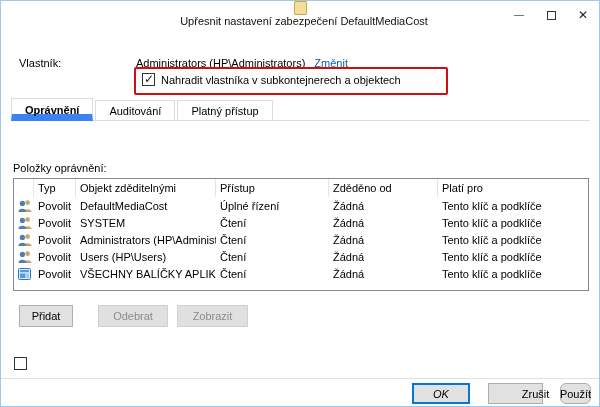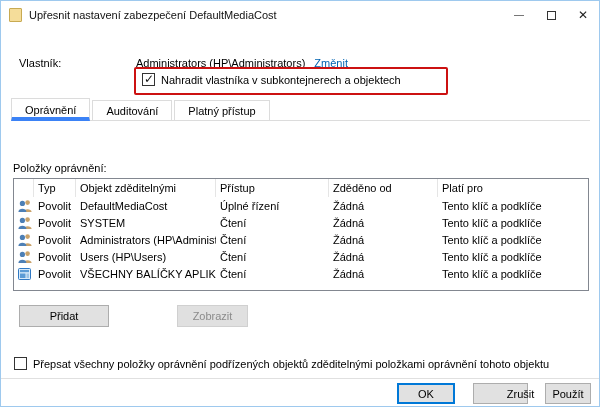--- a/index.html
+++ b/index.html
@@ -4,41 +4,41 @@
 <style>
   * { margin:0; padding:0; box-sizing:border-box; }
   html,body { background:#fff; }
   body { font-family:"Liberation Sans","DejaVu Sans",sans-serif; font-size:11px; color:#000; }
   .window {
     position:relative; width:600px; height:407px; background:#fff;
     border:1px solid #9ec9ee; overflow:hidden;
   }
   
   .titlebar { position:absolute; left:0; top:0; width:100%; height:28px; background:#fff;
-    display:flex; align-items:center; padding-left:8px; }
+    display:flex; align-items:center; padding-left:8px;flex-direction:column; }
   .title-icon { width:13px; height:14px; background:#f5dd9a; border:1px solid #c8aa52; border-radius:1px; margin-right:7px; }
   .title-text { font-size:11px; color:#111; }
   .win-controls { position:absolute; right:0; top:0; height:28px; display:flex; }
   .win-btn { width:32px; height:28px; display:flex; align-items:center; justify-content:center; color:#333; }
   .glyph-min { display:block; width:10px; border-bottom:1px solid #777; }
   .glyph-max { display:block; width:9px; height:9px; border:1px solid #333; }
   .glyph-close { font-size:12px; color:#222; }
   
   .owner-label { position:absolute; left:18px; top:56px; }
   .owner-line { position:absolute; left:135px; top:56px; display:flex; gap:9px; }
   .owner-change { color:#0063b1; cursor:pointer; }
   .red-box { position:absolute; left:133px; top:66px; width:314px; height:28px; border:2px solid #cc1111; border-radius:2px; }
   .owner-check { position:absolute; left:141px; top:72px; display:flex; align-items:center; gap:6px; }
   .cbx { width:13px; height:13px; background:#fff; border:1px solid #333; position:relative; flex:0 0 auto; }
   .cbx.checked::after { content:"✓"; position:absolute; left:1px; top:-2px; font-size:12px; font-weight:bold; color:#111; }
   
   .tabline { position:absolute; left:10px; right:9px; top:119px; border-top:1px solid #dcdcdc; z-index:1; }
   .tabs { position:absolute; left:10px; top:97px; display:flex; align-items:flex-end; z-index:2; }
   .tab { height:21px; line-height:20px; padding:0 13px; background:#fff; border:1px solid #dcdcdc; margin-right:2px; }
-  .tab.active { height:23px; line-height:22px; border-bottom:4px solid #3b82f6; z-index:3; }
+  .tab.active { height:23px; line-height:22px; border-bottom:7px solid #3b82f6; z-index:3;font-weight:bold; }
   
   .instructions { position:absolute; left:12px; top:124px; width:576px; line-height:15px; }
   .entries-label { position:absolute; left:12px; top:161px; }
   
   .table { position:absolute; left:12px; top:177px; width:576px; height:113px; border:1px solid #828790; background:#fff; }
   .trow, .thead { display:flex; width:100%; }
   .thead { height:18px; }
   .trow { height:17px; }
   .c { display:flex; align-items:center; padding-left:4px; overflow:hidden; white-space:nowrap; flex:0 0 auto; }
   .ci { width:20px; padding-left:4px; }
@@ -46,33 +46,33 @@
   .co { width:140px; }
   .ca { width:113px; }
   .cz { width:109px; }
   .cp { width:146px; flex:1 1 auto; }
   .thead .c { border-right:1px solid #e5e5e5; }
   .thead .c:last-child { border-right:none; }
   
   .btn { position:absolute; height:22px; background:#e1e1e1; border:1px solid #adadad; color:#000;
     display:flex; align-items:center; justify-content:center; font-size:11px; cursor:pointer; }
   .btn.disabled { background:#e0e0e0; border-color:#d0d0d0; color:#8b8b8b; cursor:default; }
-  .btn-add { left:18px; top:304px; width:90px; }
+  .btn-add { left:18px; top:304px; width:54px; }
   .btn-remove { left:97px; top:304px; width:70px; }
   .btn-view { left:176px; top:304px; width:71px; }
   .btn-inherit { left:18px; top:331px; width:101px; height:21px; }
   
   .bottom-check { position:absolute; left:13px; top:356px; display:flex; align-items:center; gap:6px; width:580px; }
   .bottom-sep { position:absolute; left:0; right:0; top:377px; border-top:1px solid #e0e0e0; }
   .dialog-btns { position:absolute; right:8px; top:382px; display:flex; }
   .dbtn { height:21px; background:#e1e1e1; border:1px solid #adadad; display:flex; align-items:center; justify-content:center; cursor:pointer; }
   .dbtn.default { border:2px solid #0078d7; }
-  .d-ok { width:58px; margin-right:18px; }
+  .d-ok { width:58px; margin-right:18px;font-style:italic; }
   .d-cancel { width:55px; margin-right:17px;padding-left:40px; }
-  .d-apply { width:46px; }
+  .d-apply { width:31px;border-radius:6px; }
 </style>
 </head>
 <body>
 
 <div class="window">
 
   <div class="titlebar">
     <span class="title-icon"></span>
     <span class="title-text">Upřesnit nastavení zabezpečení DefaultMediaCost</span>
   </div>
@@ -193,25 +193,25 @@
       </span>
       <span class="c ct">Povolit</span>
       <span class="c co">VŠECHNY BALÍČKY APLIKACÍ</span>
       <span class="c ca">Čtení</span>
       <span class="c cz">Žádná</span>
       <span class="c cp">Tento klíč a podklíče</span>
     </div>
   </div>
 
   <div class="btn btn-add">Přidat</div>
+  <div class="btn btn-remove disabled">Odebrat</div>
   <div class="btn btn-view disabled">Zobrazit</div>
 
   <div class="bottom-check">
     <span class="cbx"></span>
-    <span>Přepsat všechny položky oprávnění podřízených objektů zděditelnými položkami oprávnění tohoto objektu</span>
   </div>
 
   <div class="bottom-sep"></div>
 
   <div class="dialog-btns">
     <div class="dbtn d-ok default">OK</div>
     <div class="dbtn d-cancel">Zrušit</div>
     <div class="dbtn d-apply">Použít</div>
   </div>
 

